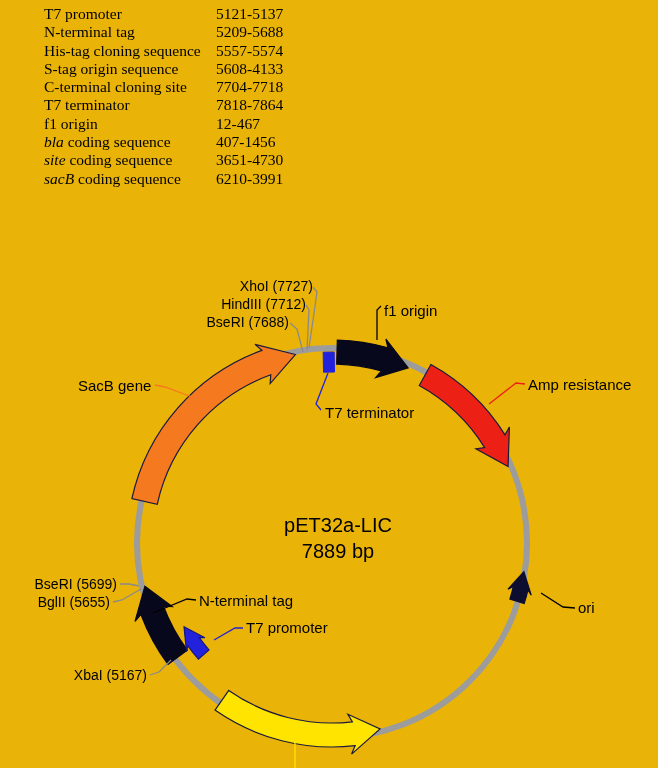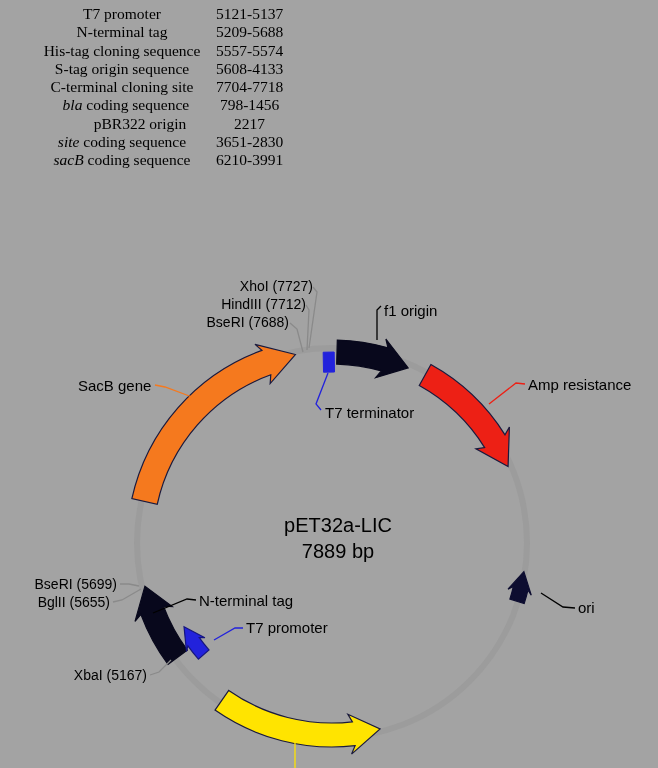--- a/index.html
+++ b/index.html
@@ -1,43 +1,44 @@
 <!DOCTYPE html>
 <html><head>
 <meta charset="utf-8">
 <style>
   html,body{margin:0;padding:0;background:#ffffff;}
-  #page{position:relative;width:658px;height:768px;background:#a3a3a3;overflow:hidden;
-        font-family:"Liberation Sans",sans-serif;text-align:center;}
+  #page{position:relative;width:658px;height:768px;background:#eab308;overflow:hidden;
+        font-family:"Liberation Sans",sans-serif;}
   #feature-table{position:absolute;left:28px;top:5px;
         font-family:"Liberation Serif",serif;font-size:15.5px;color:#000;}
   .trow{height:18.3px;line-height:18.3px;white-space:nowrap;}
   .tname{display:inline-block;width:188px;}
-  .tname em{font-style:italic;}
+  .tname em{font-style:italic;margin-left:16px;}
   .trange{display:inline-block;}
   #map-svg{position:absolute;left:0;top:0;width:658px;height:768px;}
   text{fill:#000000;font-family:"Liberation Sans",sans-serif;}
   .map-label{font-size:15px;}
   .site-label{font-size:14px;}
   .map-title{font-size:20px;text-anchor:middle;}
 </style>
 </head>
 <body>
 
 <div id="page">
 
   <div id="feature-table">
     <div class="trow"><span class="tname"><em></em><span>T7 promoter</span></span><span class="trange">5121-5137</span></div>
     <div class="trow"><span class="tname"><em></em><span>N-terminal tag</span></span><span class="trange">5209-5688</span></div>
     <div class="trow"><span class="tname"><em></em><span>His-tag cloning sequence</span></span><span class="trange">5557-5574</span></div>
     <div class="trow"><span class="tname"><em></em><span>S-tag origin sequence</span></span><span class="trange">5608-4133</span></div>
     <div class="trow"><span class="tname"><em></em><span>C-terminal cloning site</span></span><span class="trange">7704-7718</span></div>
-    <div class="trow"><span class="tname"><em>bla</em><span> coding sequence</span></span><span class="trange">798-1456</span></div>
-    <div class="trow"><span class="tname"><em></em><span>pBR322 origin</span></span><span class="trange">2217</span></div>
-    <div class="trow"><span class="tname"><em>site</em><span> coding sequence</span></span><span class="trange">3651-2830</span></div>
+    <div class="trow"><span class="tname"><em></em><span>T7 terminator</span></span><span class="trange">7818-7864</span></div>
+    <div class="trow"><span class="tname"><em></em><span>f1 origin</span></span><span class="trange">12-467</span></div>
+    <div class="trow"><span class="tname"><em>bla</em><span> coding sequence</span></span><span class="trange">407-1456</span></div>
+    <div class="trow"><span class="tname"><em>site</em><span> coding sequence</span></span><span class="trange">3651-4730</span></div>
     <div class="trow"><span class="tname"><em>sacB</em><span> coding sequence</span></span><span class="trange">6210-3991</span></div>
   </div>
 
   <svg id="map-svg" viewBox="0 0 658 768">
     <g id="draw-layer">
         <circle cx="332" cy="543" r="195" fill="none" stroke="#9c9c9c" stroke-width="6"></circle>
         <path d="M131.85931854041368,498.6298791426889 A205 205 0 0 1 261.8858706182379,350.36301273888876 L254.97396657251437,344.41503034109587 L295.3646728877034,354.5275807780485 L270.16219851596225,383.5726299921474 L270.7783943447053,374.79502087932235 A179 179 0 0 0 157.24301472553194,504.2573091050795 Z" fill="#f5791e" stroke="#1a1a3e" stroke-width="1.2"></path>
         <path d="M337.3139205064982,340.06956302996184 A203 203 0 0 1 387.95438323085085,347.8638757245213 L385.8990549244518,339.00026500445904 L408.16107216472204,367.8415257924413 L375.68122460702017,377.67320054863745 L381.33908669124287,370.93415642704093 A179 179 0 0 0 336.6856737471093,364.06133882937525 Z" fill="#08081c" stroke="#08081c" stroke-width="1.2"></path>
         <path d="M430.9011625302528,364.57757974356326 A204 204 0 0 1 505.0018116159109,434.8964700964262 L509.39403445329987,426.9165966195793 L508.0755342819438,466.44017876635274 L475.9234619149414,448.81912555928136 L484.64865730815666,447.6145324380231 A180 180 0 0 0 419.2657316443407,385.56845271490874 Z" fill="#ed2015" stroke="#1a1a3e" stroke-width="1.2"></path>
         <path d="M524.1739655757676,603.5922186001112 A201.5 201.5 0 0 0 527.9325389601318,590.039240816965 L531.2571570718306,595.27413658447 L523.8690774922118,571.6750257591447 L508.0427310052096,589.1839459144346 L513.3469901541666,586.5375603591265 A186.5 186.5 0 0 1 509.8682113145443,599.081631607547 Z" fill="#0d0d30" stroke="#0d0d30" stroke-width="1.2"></path>

